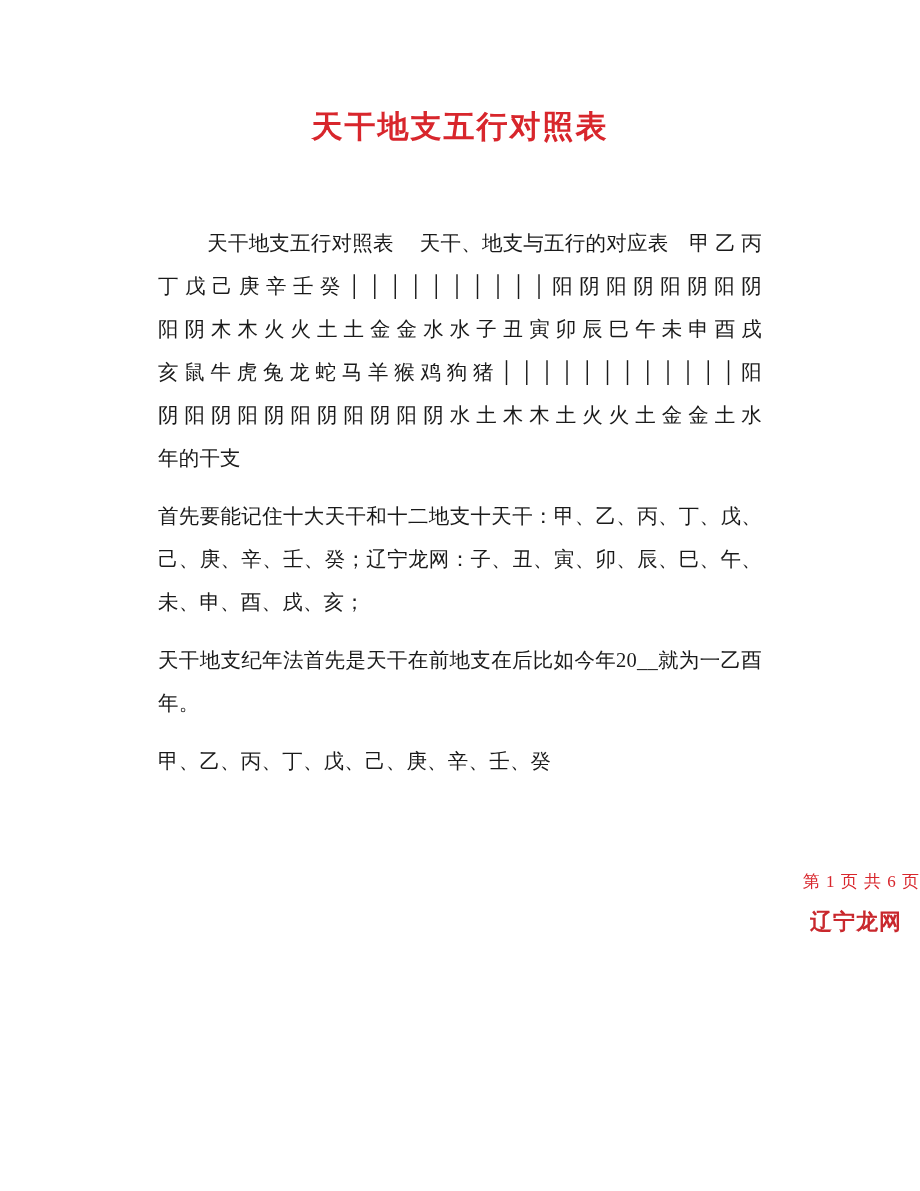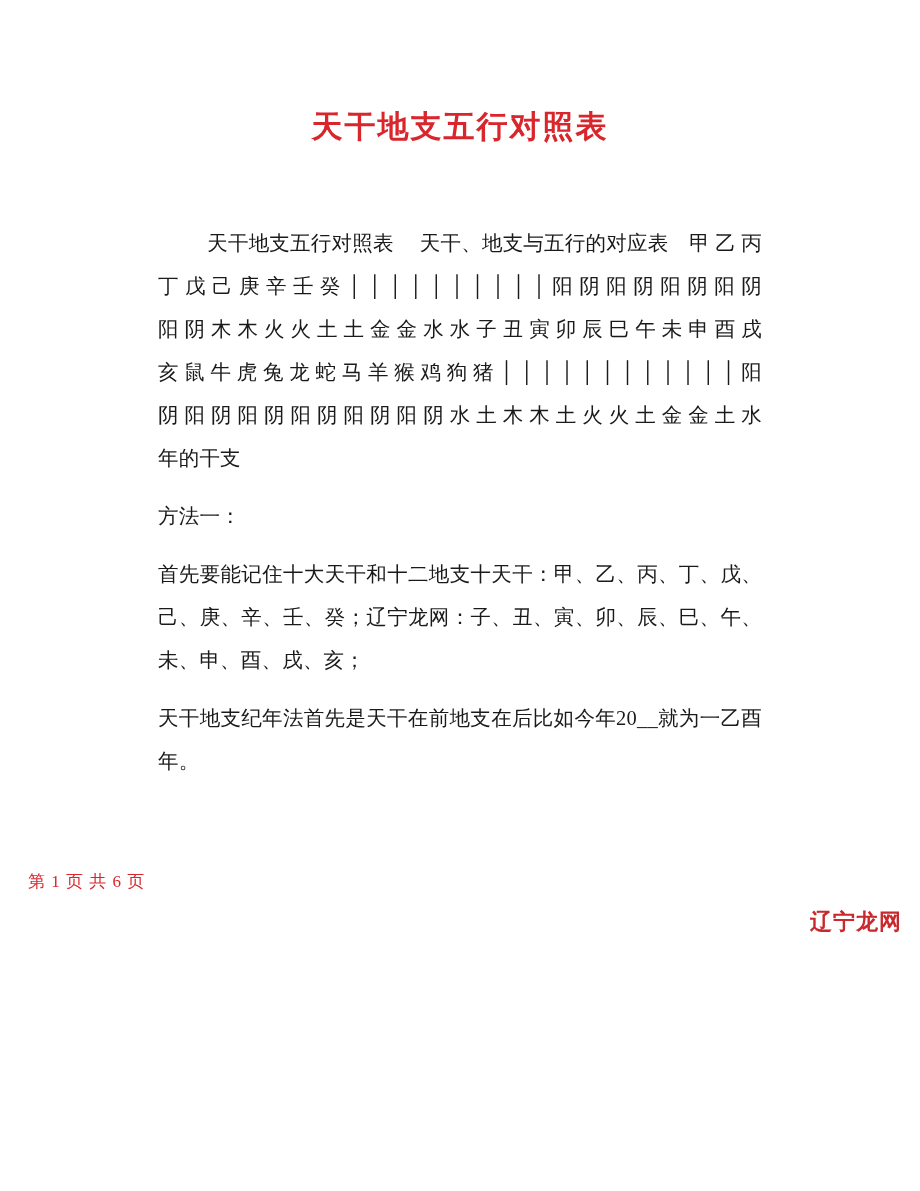--- a/index.html
+++ b/index.html
@@ -49,21 +49,21 @@
     word-break: break-all;
   }
   .para.indent {
     text-indent: 2.4em;
   }
   .footer {
     position: absolute;
     left: 0;
     right: 0;
     bottom: 54px;
-    text-align: left;
+    text-align: right;
     color: #d8262c;
     font-size: 17px;
     font-family: "Liberation Serif", "DejaVu Serif", serif;
     letter-spacing: 1px;
     margin-left: 28px;
   }
   .watermark {
     position: absolute;
     right: 18px;
     bottom: 10px;
@@ -76,22 +76,22 @@
 </style>
 </head>
 <body>
 
 <div class="page">
 
   <h1 class="doc-title">天干地支五行对照表</h1>
 
   <div class="body-text">
     <p class="para indent">天干地支五行对照表　 天干、地支与五行的对应表　甲 乙 丙 丁 戊 己 庚 辛 壬 癸 │ │ │ │ │ │ │ │ │ │ 阳 阴 阳 阴 阳 阴 阳 阴 阳 阴 木 木 火 火 土 土 金 金 水 水 子 丑 寅 卯 辰 巳 午 未 申 酉 戌 亥 鼠 牛 虎 兔 龙 蛇 马 羊 猴 鸡 狗 猪 │ │ │ │ │ │ │ │ │ │ │ │ 阳 阴 阳 阴 阳 阴 阳 阴 阳 阴 阳 阴 水 土 木 木 土 火 火 土 金 金 土 水　年的干支</p>
-    <p class="para">方法一：</p>
     <p class="para">首先要能记住十大天干和十二地支十天干：甲、乙、丙、丁、戊、己、庚、辛、壬、癸；辽宁龙网：子、丑、寅、卯、辰、巳、午、未、申、酉、戌、亥；</p>
     <p class="para">天干地支纪年法首先是天干在前地支在后比如今年20__就为一乙酉年。</p>
+    <p class="para">甲、乙、丙、丁、戊、己、庚、辛、壬、癸</p>
   </div>
 
   <div class="footer">第 1 页 共 6 页</div>
 
   <div class="watermark">辽宁龙网</div>
 
 </div>
 
 </body></html>

